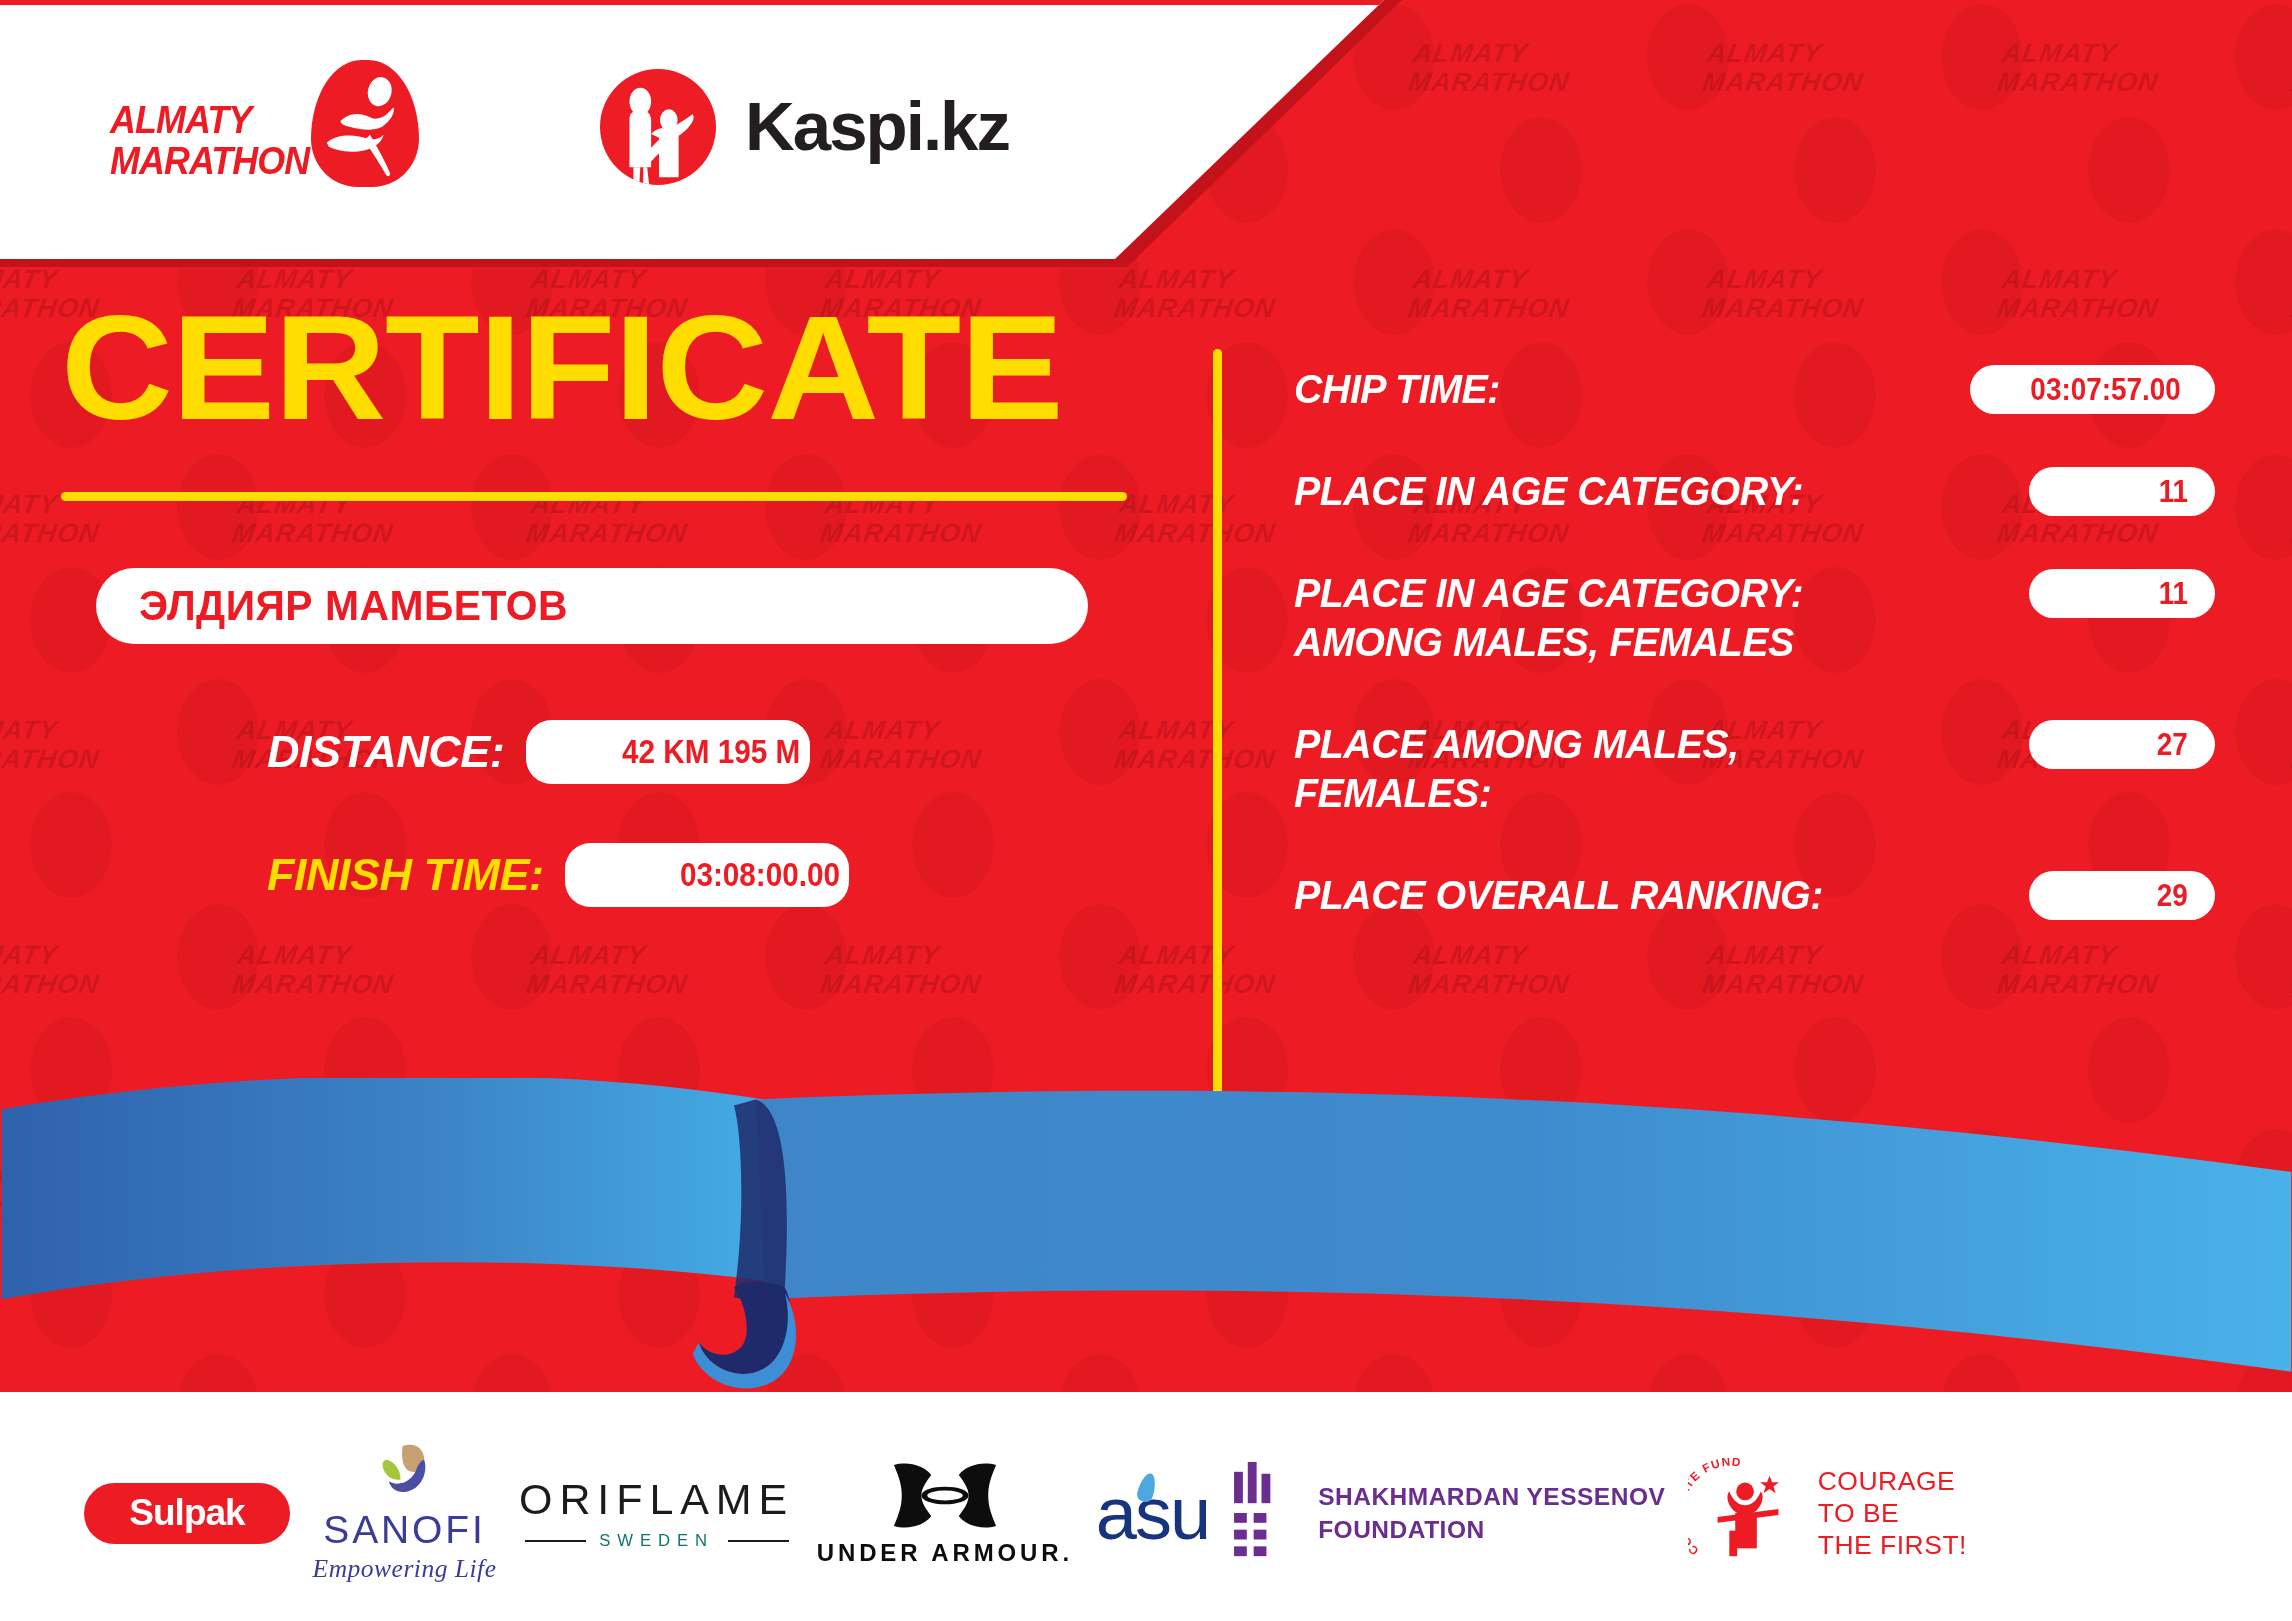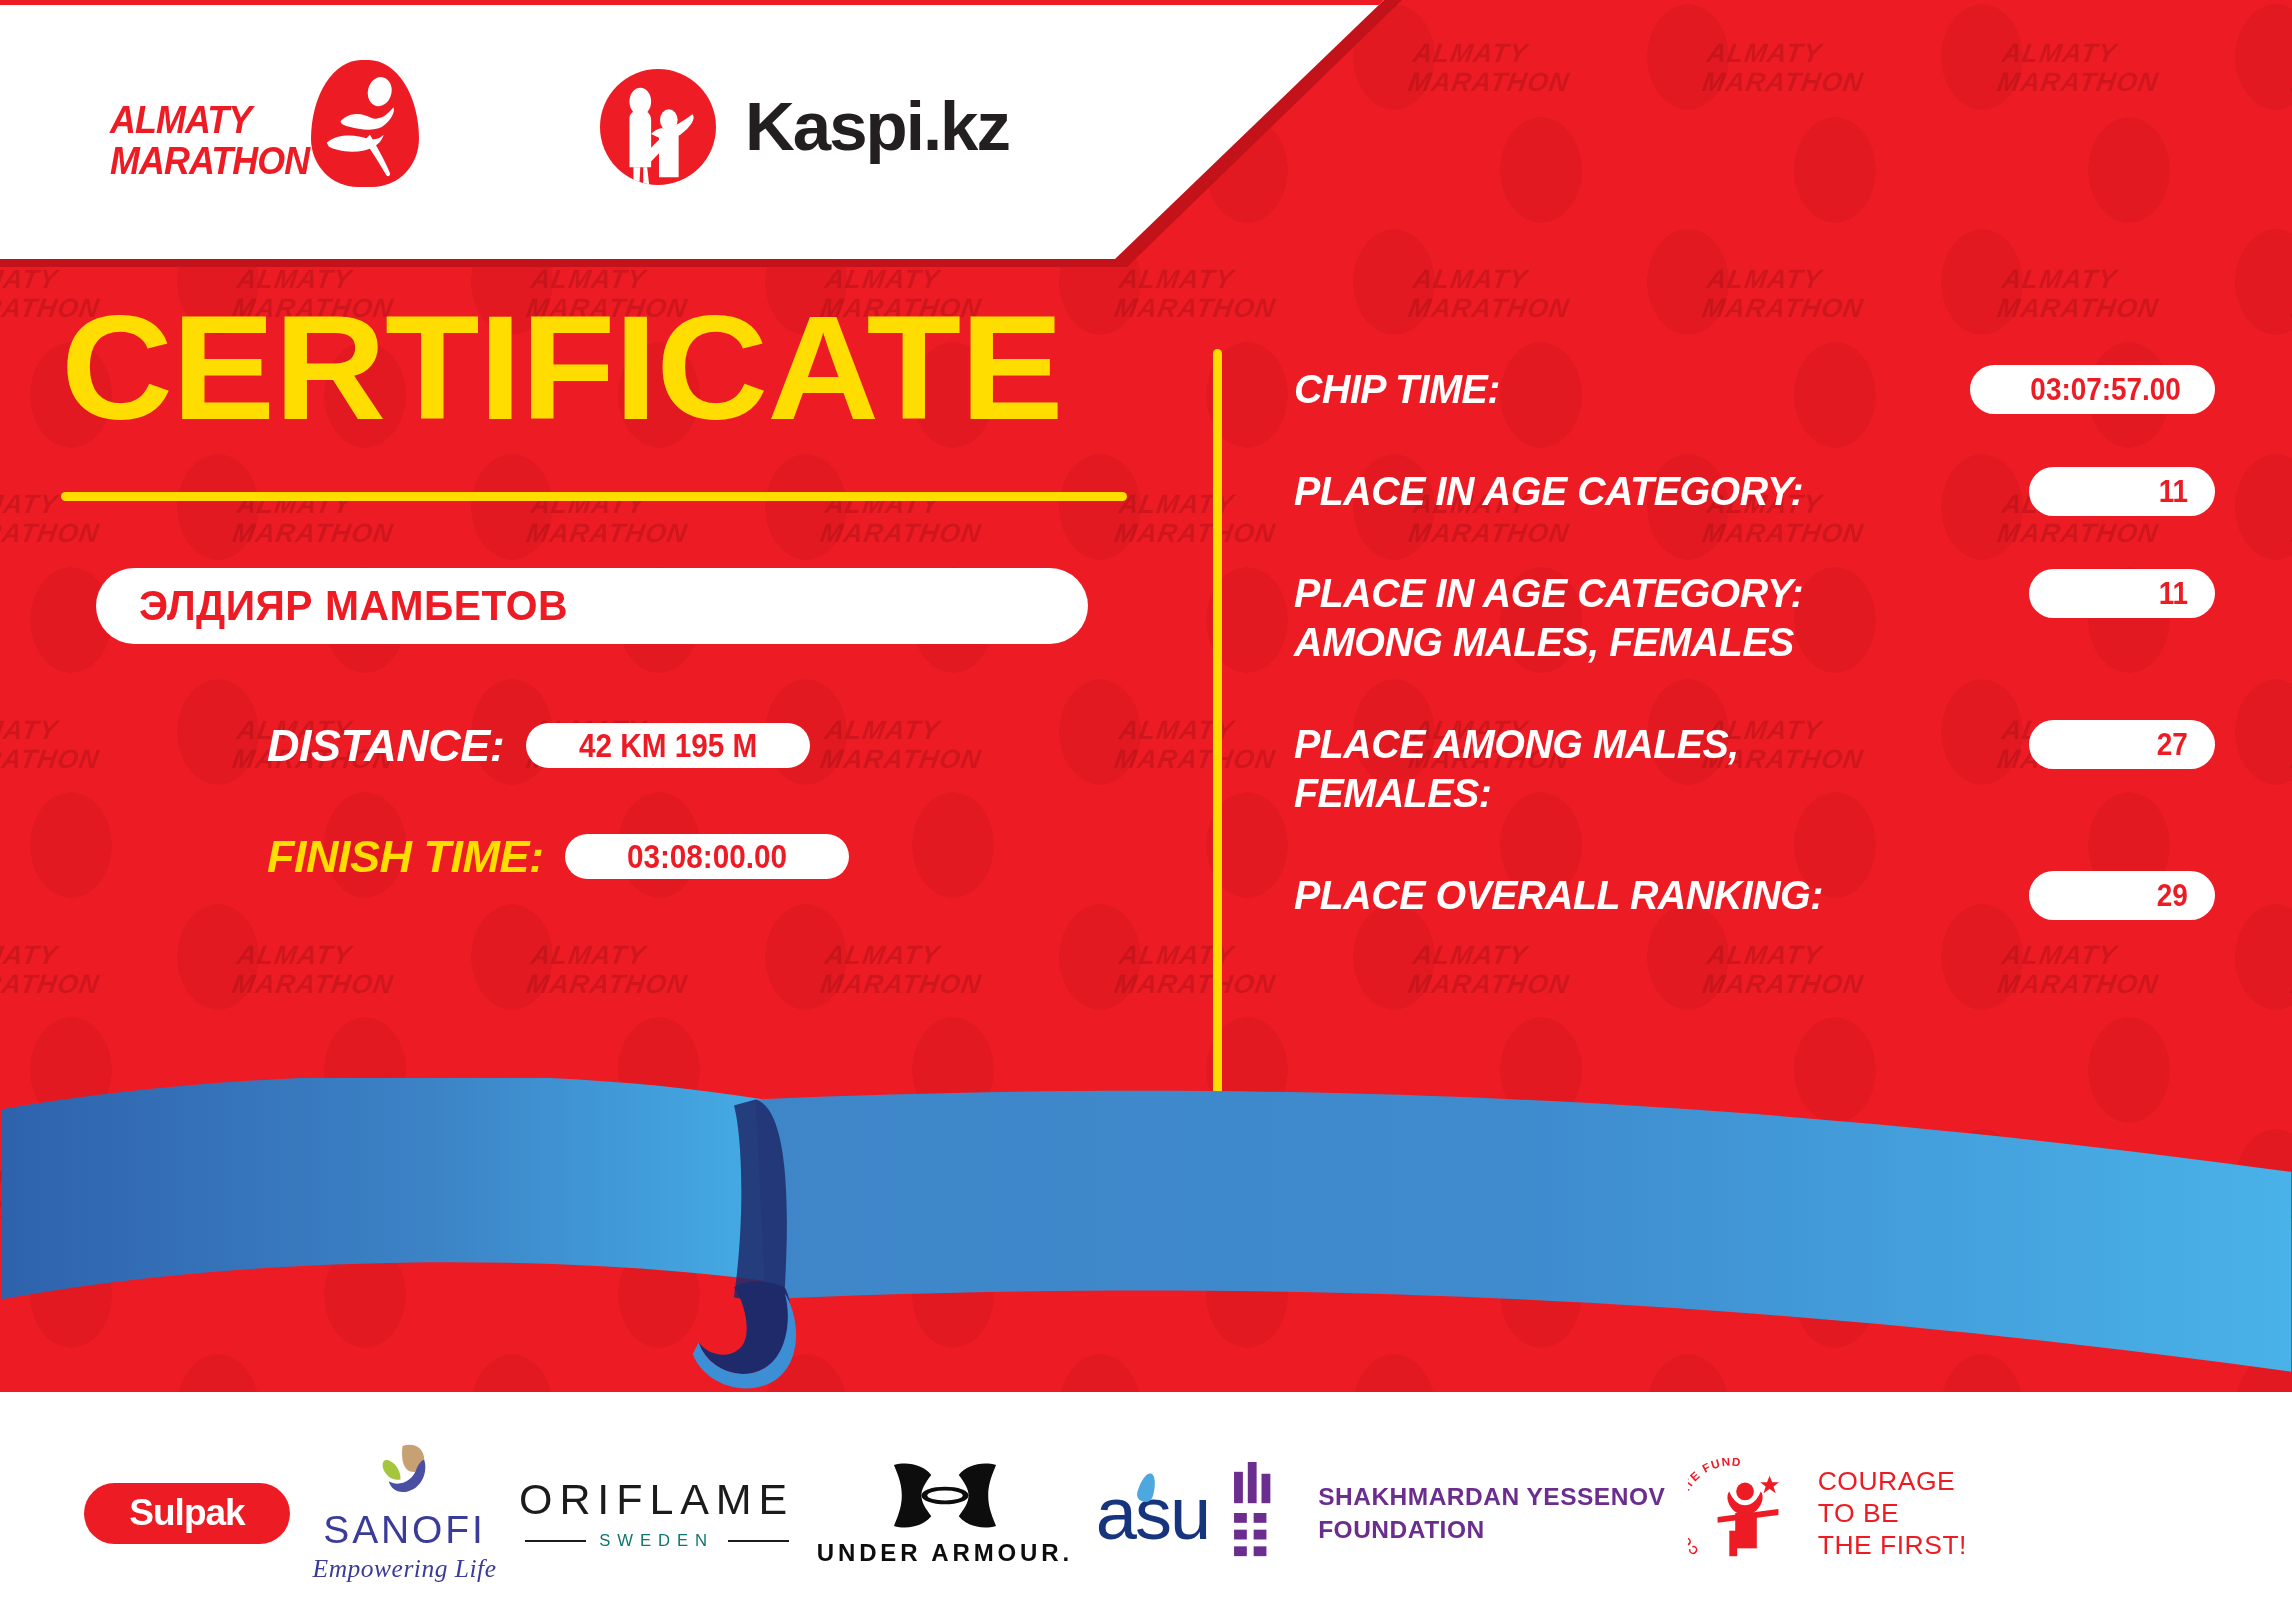--- a/index.html
+++ b/index.html
@@ -139,22 +139,22 @@
   .lrow .lbl{
     font-weight:900; font-style:italic; font-size:45px;
     letter-spacing:-0.5px; white-space:nowrap;
     font-family:"Liberation Sans", sans-serif;
   }
   .lbl.white{ color:#ffffff; }
   .lbl.yellow{ color:#FFDD00; }
   .lrow .val-pill{
     margin-left:21.6px;
     background:#ffffff; border-radius:25.5px;
-    height:45px; min-width:284px;
-    display:flex; align-items:center; justify-content:center;
+    height:64px; min-width:284px;
+    display:flex; align-items:center; justify-content:flex-end;
   }
   .lrow .val-pill span{
     color:#ED1C24; font-weight:900; font-size:33px;
     letter-spacing:0px;
     transform:scaleX(.9);
     font-family:"Liberation Sans", sans-serif;
   }
 
   
   .v-divider{

